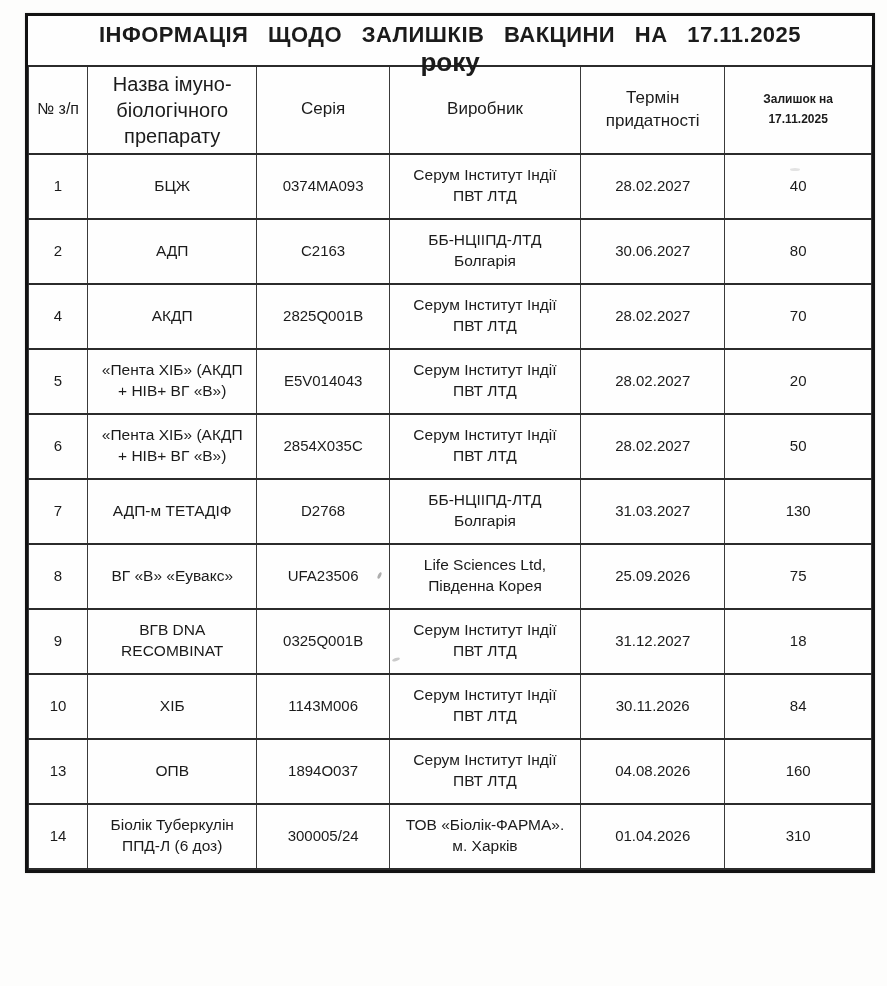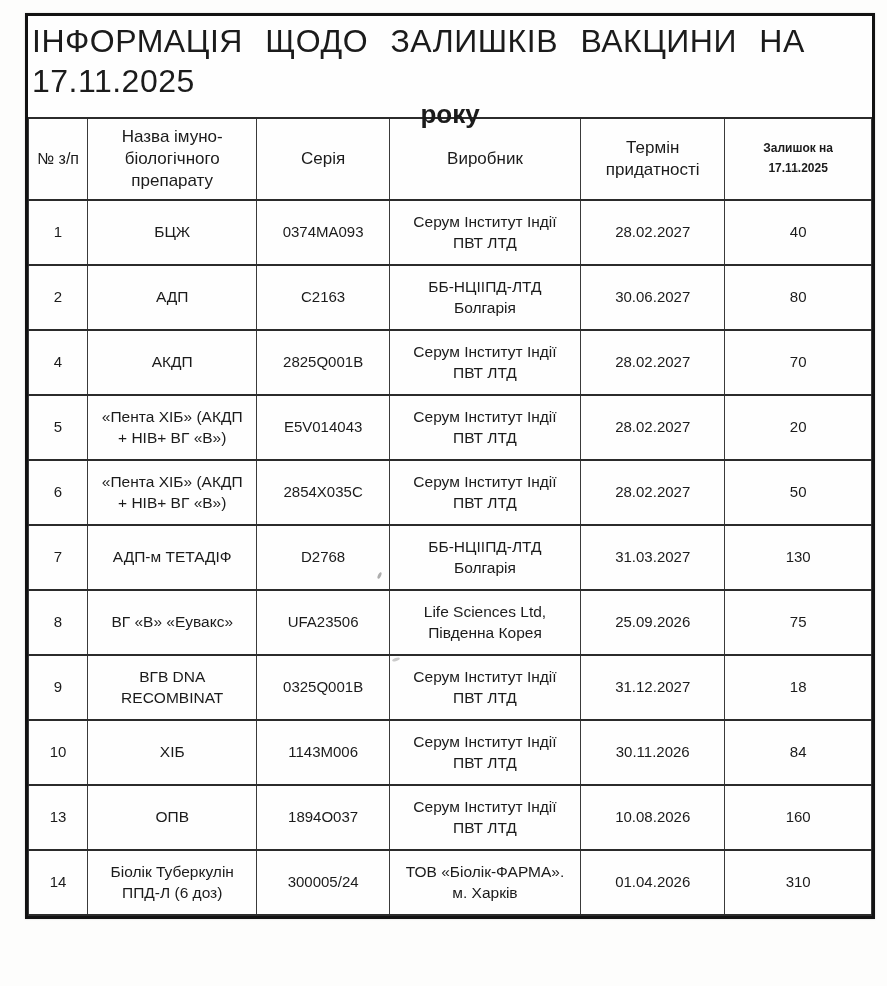--- a/index.html
+++ b/index.html
@@ -21,22 +21,23 @@
     top: 13px;
     width: 844px;
     border: 3px solid #121212;
     background: #fefefe;
     box-shadow: 0 0 2px rgba(0,0,0,0.15);
   }
   .title-block {
     padding: 5px 4px 0 4px;
   }
   .title-line1 {
-    font-size: 32px;
-    font-weight: normal;
+    font-size: 22px;
+    font-weight: bold;
+    text-align: center;
     word-spacing: 13px;
     letter-spacing: 0.5px;
     line-height: 1.25;
   }
   .title-line2 {
     font-size: 26px;
     font-weight: bold;
     text-align: center;
     line-height: 1.0;
     margin-bottom: -10px;
@@ -60,21 +61,21 @@
     padding: 4px 6px;
     background: transparent;
   }
   .vaccine-table thead th {
     font-weight: normal;
     font-size: 17px;
     height: 72px;
     line-height: 1.3;
   }
   .vaccine-table thead th.h-no { font-size: 16px; margin-left: 44px; }
-  .vaccine-table thead th.h-name { font-size: 17px; }
+  .vaccine-table thead th.h-name { font-size: 20px; }
   .vaccine-table thead th.h-stock {
     font-weight: bold;
     font-size: 12px;
     line-height: 1.65;
   }
   .vaccine-table tbody td {
     font-size: 15.5px;
     height: 55px;
     line-height: 1.35;
   }
@@ -217,21 +218,21 @@
 ПВТ ЛТД</td>
           <td class="cell cell-expiry">30.11.2026</td>
           <td class="cell cell-stock">84</td>
         </tr>
         <tr>
           <td class="cell cell-no">13</td>
           <td class="cell cell-name">ОПВ</td>
           <td class="cell cell-series">1894O037</td>
           <td class="cell cell-manufacturer">Серум Інститут Індії
 ПВТ ЛТД</td>
-          <td class="cell cell-expiry">10.08.2026</td>
+          <td class="cell cell-expiry">04.08.2026</td>
           <td class="cell cell-stock">160</td>
         </tr>
         <tr>
           <td class="cell cell-no">14</td>
           <td class="cell cell-name">Біолік Туберкулін
 ППД-Л (6 доз)</td>
           <td class="cell cell-series">300005/24</td>
           <td class="cell cell-manufacturer">ТОВ «Біолік-ФАРМА».
 м. Харків</td>
           <td class="cell cell-expiry">01.04.2026</td>

